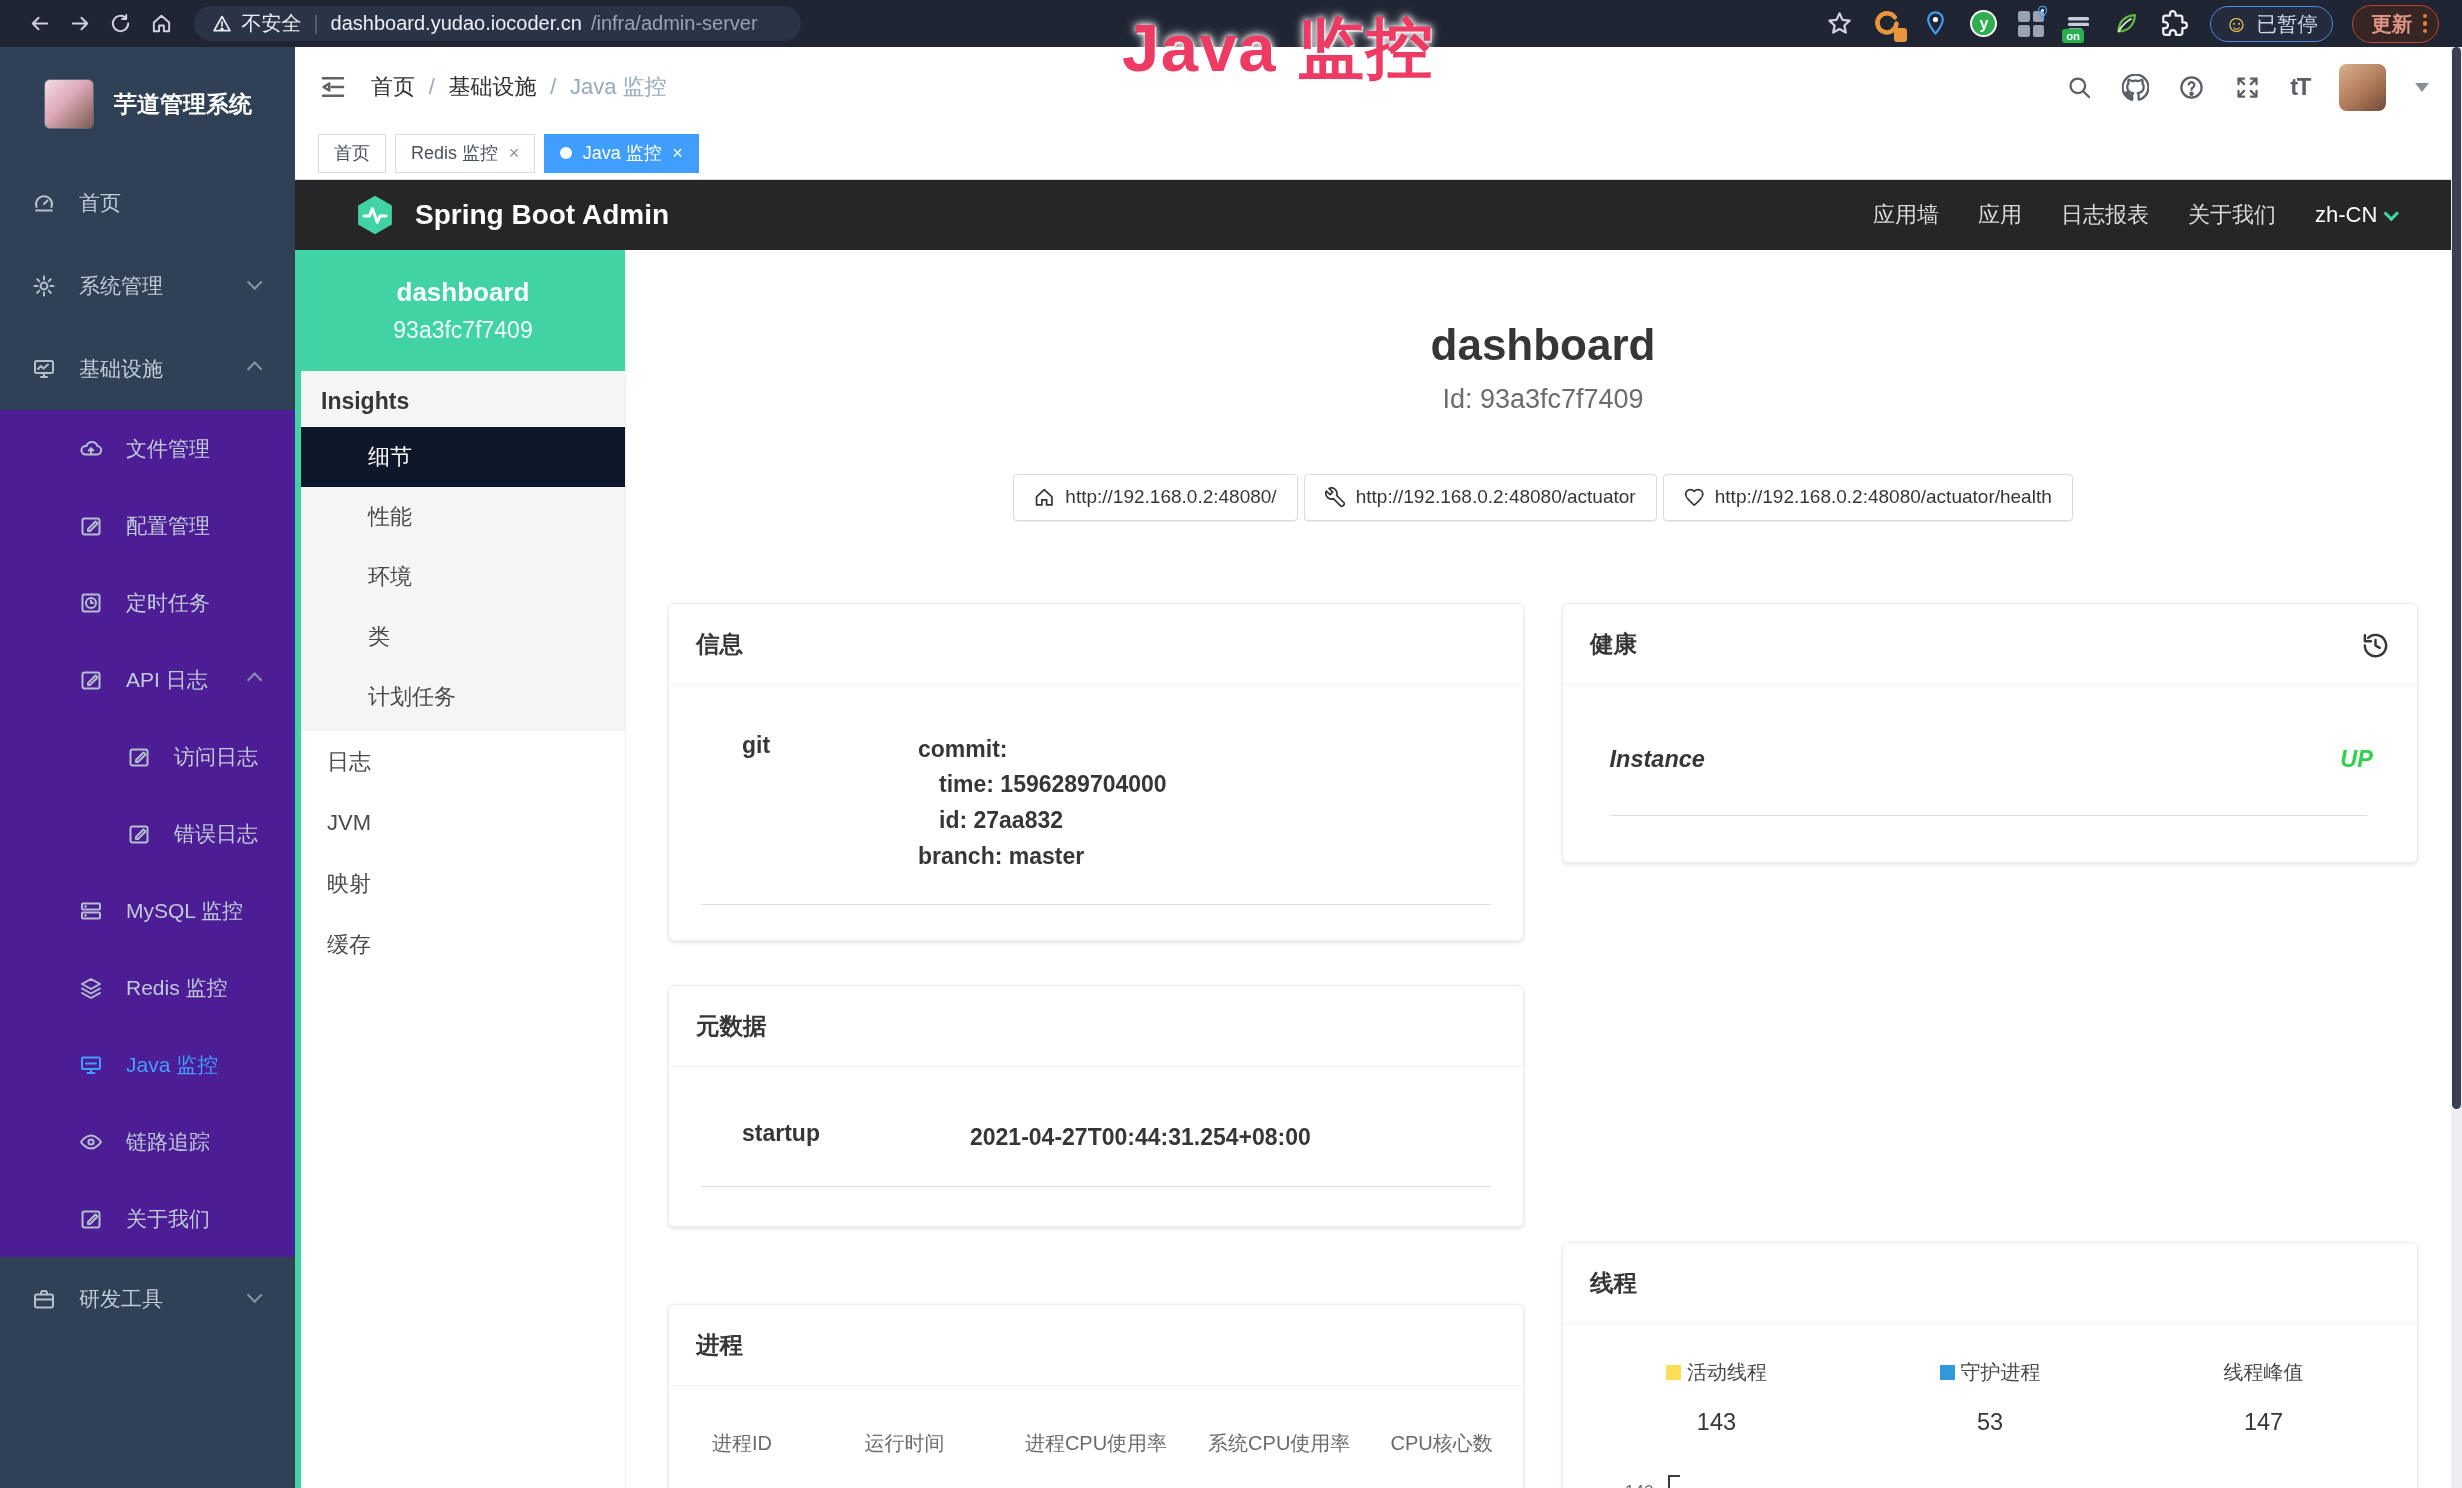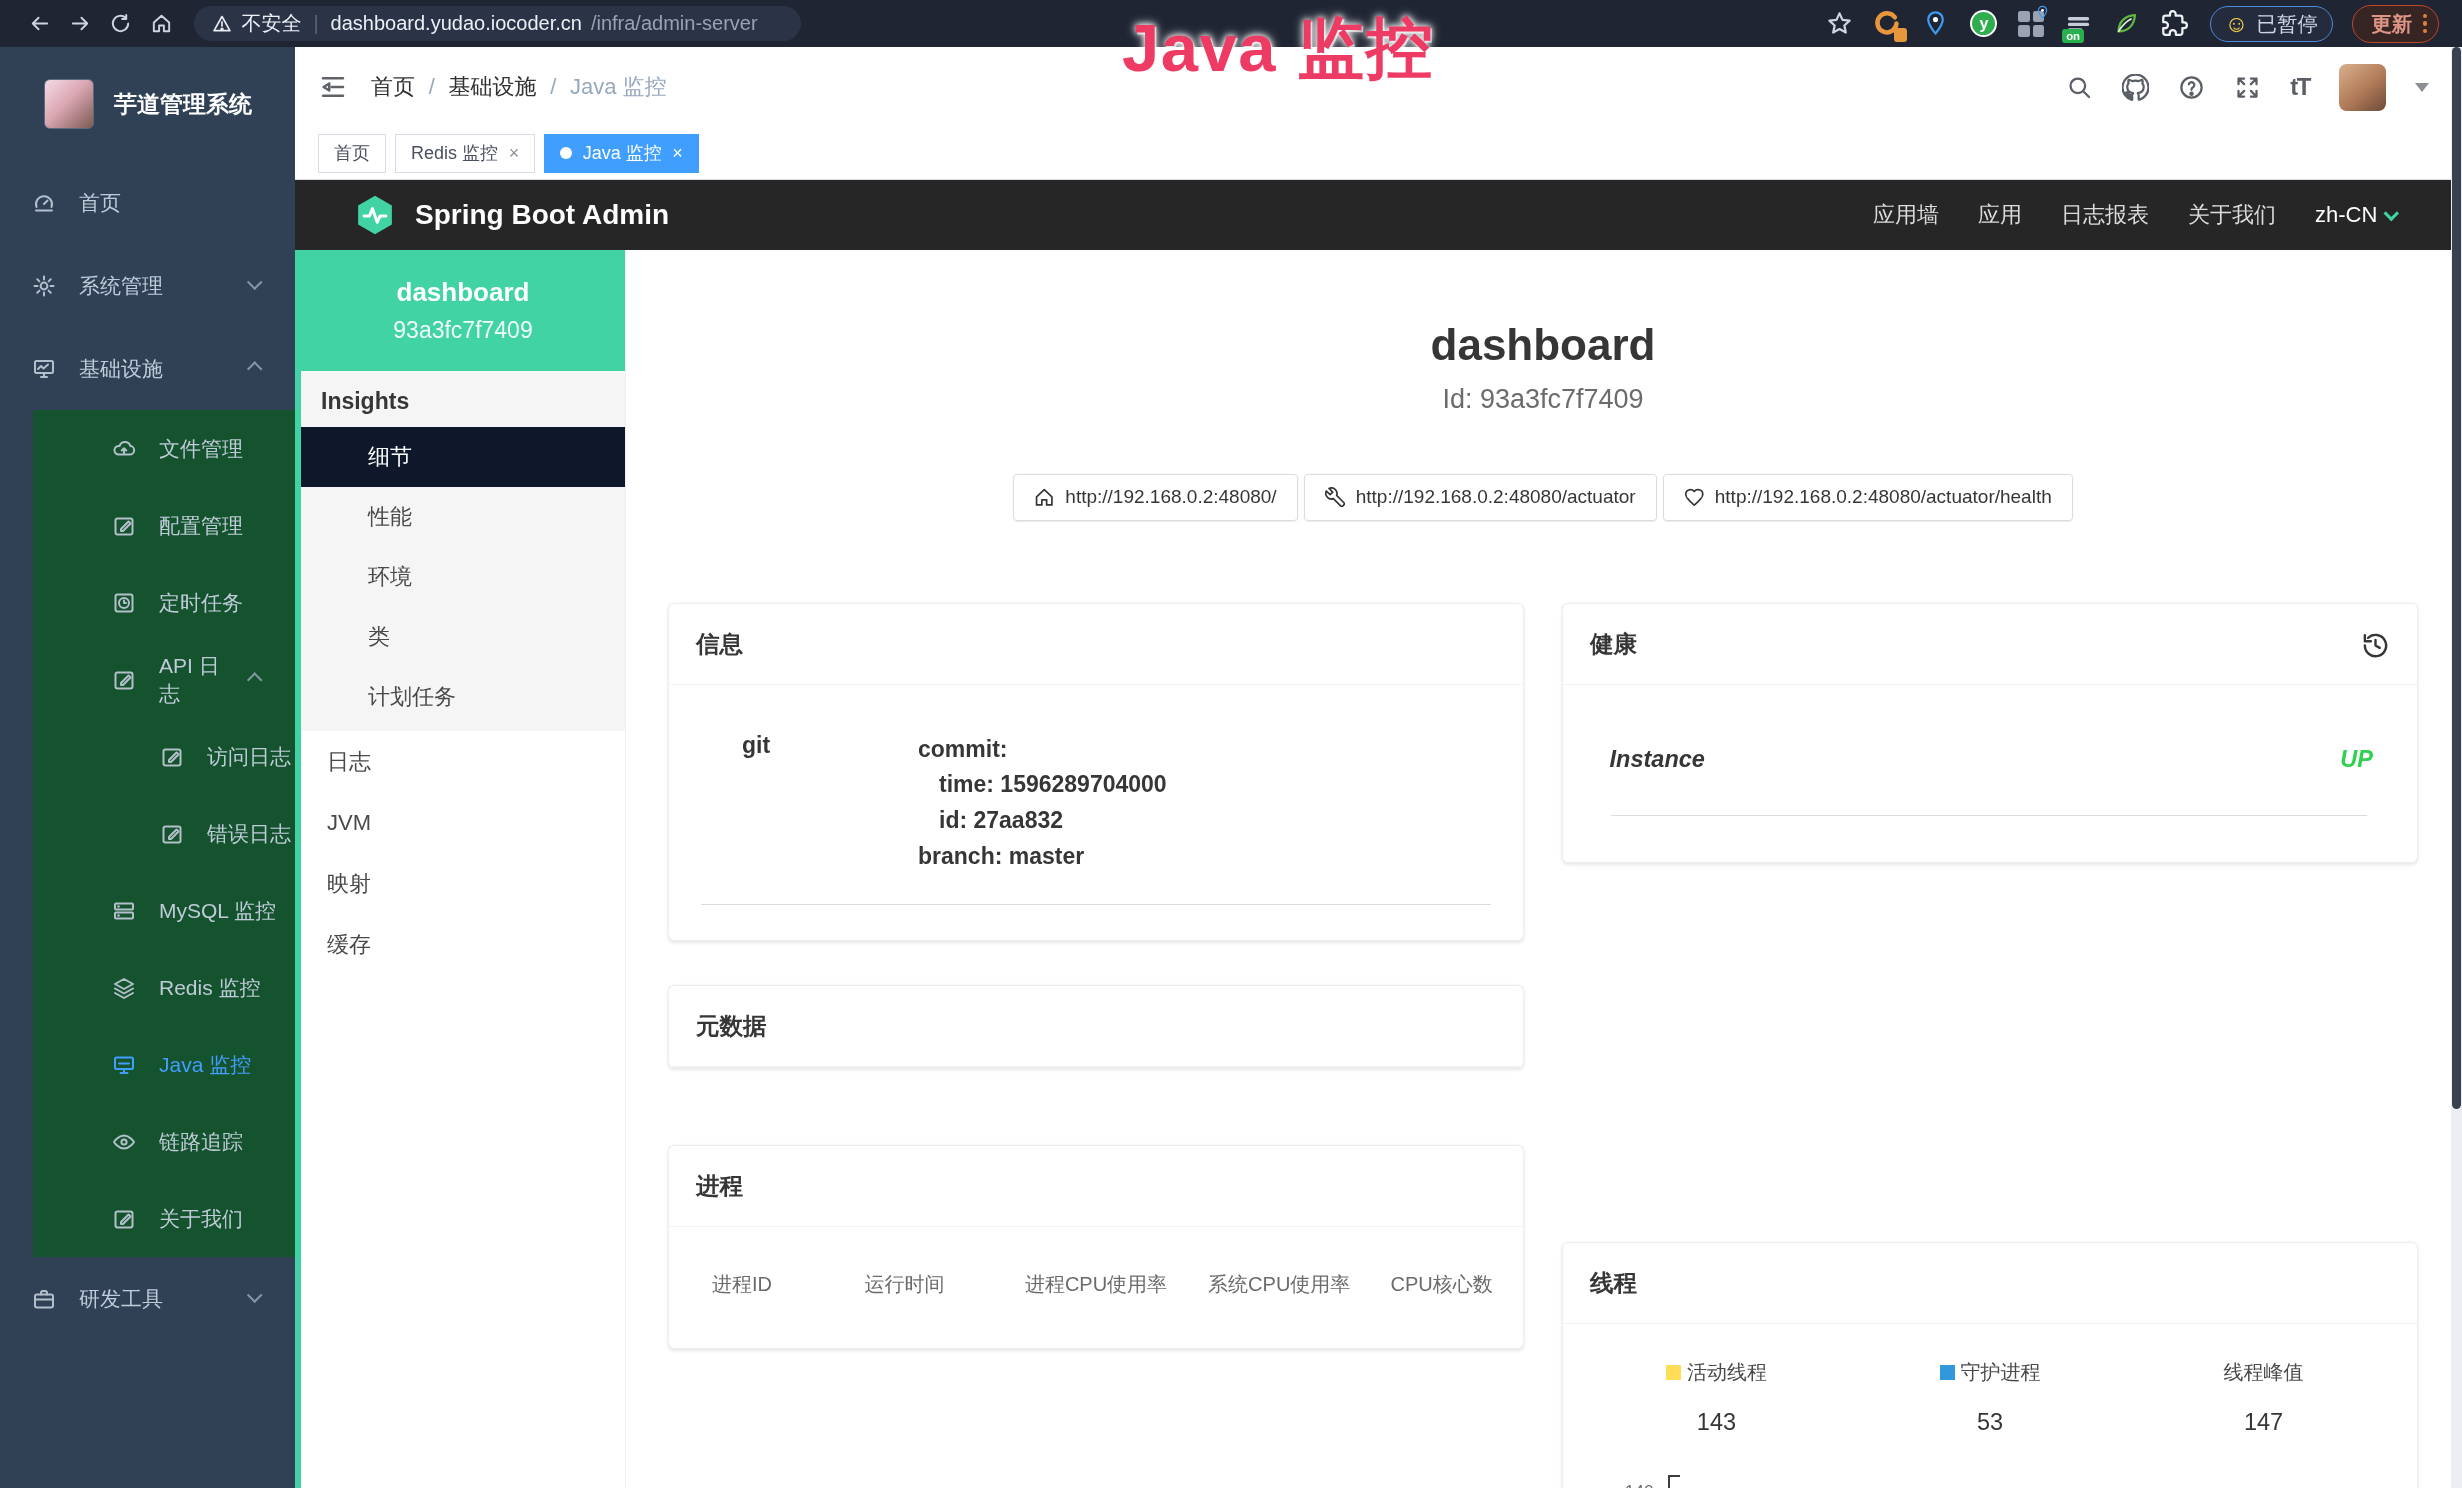--- a/index.html
+++ b/index.html
@@ -41,21 +41,21 @@
 
   
   .app { display:flex; height:1442px; }
   .ysb { width:295px; background:#304156; color:#bfcbd9; flex-shrink:0; }
   .logo-row { height:114px; display:flex; align-items:center; padding-left:44px; gap:20px; }
   .logo-img { width:50px; height:50px; border-radius:6px; background:linear-gradient(135deg,#f3dbe4 0%,#dba8b4 45%,#7c5a52 100%); border:0.8px solid #5b6c80; }
   .logo-title { color:#fff; font-size:23px; font-weight:bold; }
   .mi { display:flex; align-items:center; gap:23px; cursor:pointer; font-size:21px; }
   .mi svg { width:24px; height:24px; flex-shrink:0; color:#b4bfcc; }
   .lv1 { height:83px; padding-left:32px; }
-  .sub { background:#14532d;margin-left:33px; }
+  .sub { background:#4c1d95; }
   .lv2 { height:77px; padding-left:79px; }
   .lv3 { height:77px; padding-left:127px; }
   .mi.active { color:#409eff; }
   .mi.active svg { color:#409eff; }
   .chev { width:11.4px; height:11.4px; border-right:2.3px solid #8795a7; border-bottom:2.3px solid #8795a7; margin-left:auto; margin-right:35px; flex-shrink:0; }
   .chev.down { transform:rotate(45deg) translate(-2.3px,-2.3px); }
   .chev.up { transform:rotate(-135deg); }
 
   
   .content { flex:1; display:flex; flex-direction:column; min-width:0; }
@@ -597,20 +597,27 @@
                   </div>
                 </div>
                 <hr class="rule">
               </div>
             </div>
 
             <div class="card" style="margin-top:44px">
               <div class="card-head">
                   <span>元数据</span>
                 </div>
+              <div class="info-body meta-body">
+                <div class="kv">
+                  <span class="k">startup</span>
+                  <div class="v">2021-04-27T00:44:31.254+08:00</div>
+                </div>
+                <hr class="rule">
+              </div>
             </div>
 
             <div class="card" style="margin-top:77px">
               <div class="card-head">
                   <span>进程</span>
                 </div>
               <div class="proc-body">
                 <div class="ptable">
                   <div class="pcol w1">
                       <div class="ph">进程ID</div>

